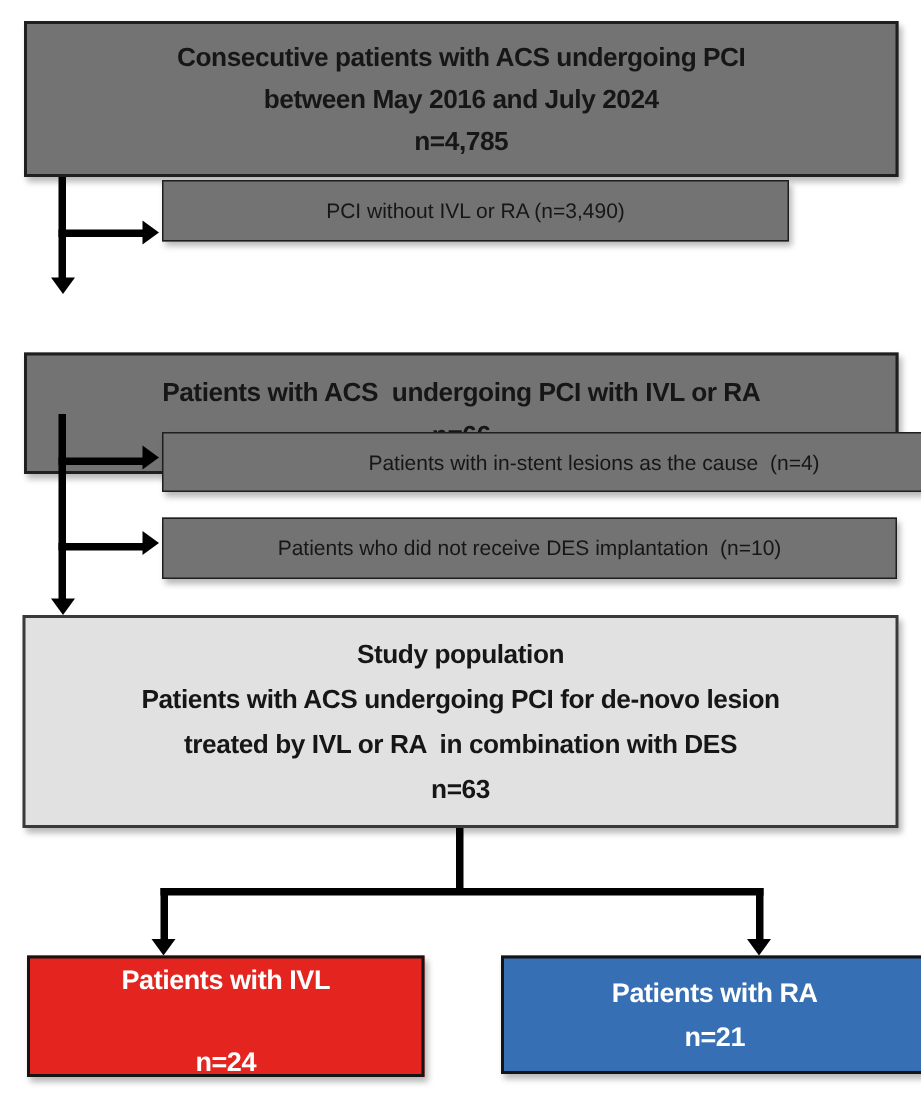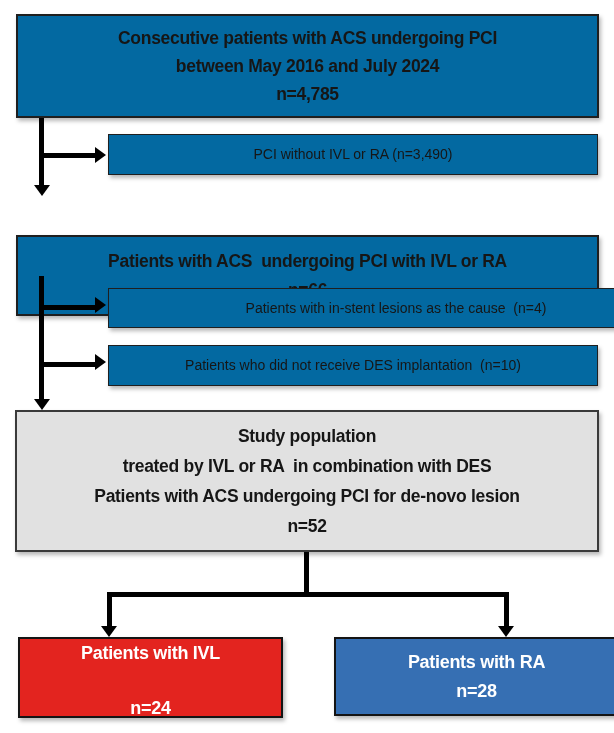--- a/index.html
+++ b/index.html
@@ -7,21 +7,21 @@
     position:relative;
     width:614px;height:733px;
     background:#ffffff;
     font-family:"Liberation Sans", sans-serif;
     overflow:hidden;
   }
   
   .box{
     position:absolute;
     box-sizing:border-box;
-    background:#0369a1;
+    background:#737373;
     border:2px solid #1f1f1f;
     box-shadow:2px 3px 4px rgba(0,0,0,0.28);
     display:flex;
     flex-direction:column;
     justify-content:space-evenly;
     align-items:center;
     text-align:center;
   }
   .box .line{
     white-space:pre;
@@ -30,21 +30,21 @@
     font-size:17.5px;
     letter-spacing:-0.3px;
     line-height:1.15;
   }
   .side .line{
     font-weight:normal;
     font-size:14px;
     letter-spacing:0;
   }
   .b-top   {left:16px;  top:14px;  width:583px; height:104px; padding:4px 0;}
-  .b-pciwo {left:108px; top:134px; width:490px; height:41px; border-width:1.5px;align-items:center;}
+  .b-pciwo {left:108px; top:120px; width:418px; height:41px; border-width:1.5px;align-items:center;}
   .b-acs   {left:16px;  top:195px; width:583px; height:81px;  padding:4px 0;margin-top:40px;}
   .b-instent{left:108px;top:288px; width:576px; height:40px; border-width:1.5px;}
   .b-nodes {left:108px; top:345px; width:490px; height:41px; border-width:1.5px;text-align:right;}
   .b-study {left:15px;  top:410px; width:584px; height:142px; padding:4px 0; border-color:#3a3a3a;}
   .b-ivl   {left:18px;  top:637px; width:265px; height:81px;  padding:4px 0; border-color:#141414;gap:34px;}
   .b-ra    {left:334px; top:637px; width:285px; height:79px;  padding:4px 0; border-color:#141414;}
   .b-ivl .line,.b-ra .line{color:#ffffff;font-size:18px;}
   
   .ln{position:absolute;background:#000000;}
   .v1   {left:39px;  top:118px; width:5px;  height:68px;}
@@ -101,35 +101,35 @@
 
   <div class="box side b-instent">
     <div class="line">Patients with in-stent lesions as the cause  (n=4)</div>
   </div>
   <div class="box side b-nodes">
     <div class="line">Patients who did not receive DES implantation  (n=10)</div>
   </div>
 
   <div class="box b-study" style="background: rgb(225, 225, 225); align-items: center;">
     <div class="line">Study population</div>
+    <div class="line">Patients with ACS undergoing PCI for de-novo lesion</div>
     <div class="line">treated by IVL or RA  in combination with DES</div>
-    <div class="line">Patients with ACS undergoing PCI for de-novo lesion</div>
-    <div class="line">n=52</div>
+    <div class="line">n=63</div>
   </div>
 
   <div class="ln stem"></div>
   <div class="ln hbot"></div>
   <div class="ln vdl"></div>
   <div class="ln vdr"></div>
   <div class="ah down ah6"></div>
   <div class="ah down ah7"></div>
 
   <div class="box b-ivl" style="background: rgb(227, 36, 31);">
     <div class="line">Patients with IVL</div>
     <div class="line">n=24</div>
   </div>
 
   <div class="box b-ra" style="background: rgb(54, 111, 179);">
     <div class="line">Patients with RA</div>
-    <div class="line">n=28</div>
+    <div class="line">n=21</div>
   </div>
 
 </div>
 
 </body></html>

